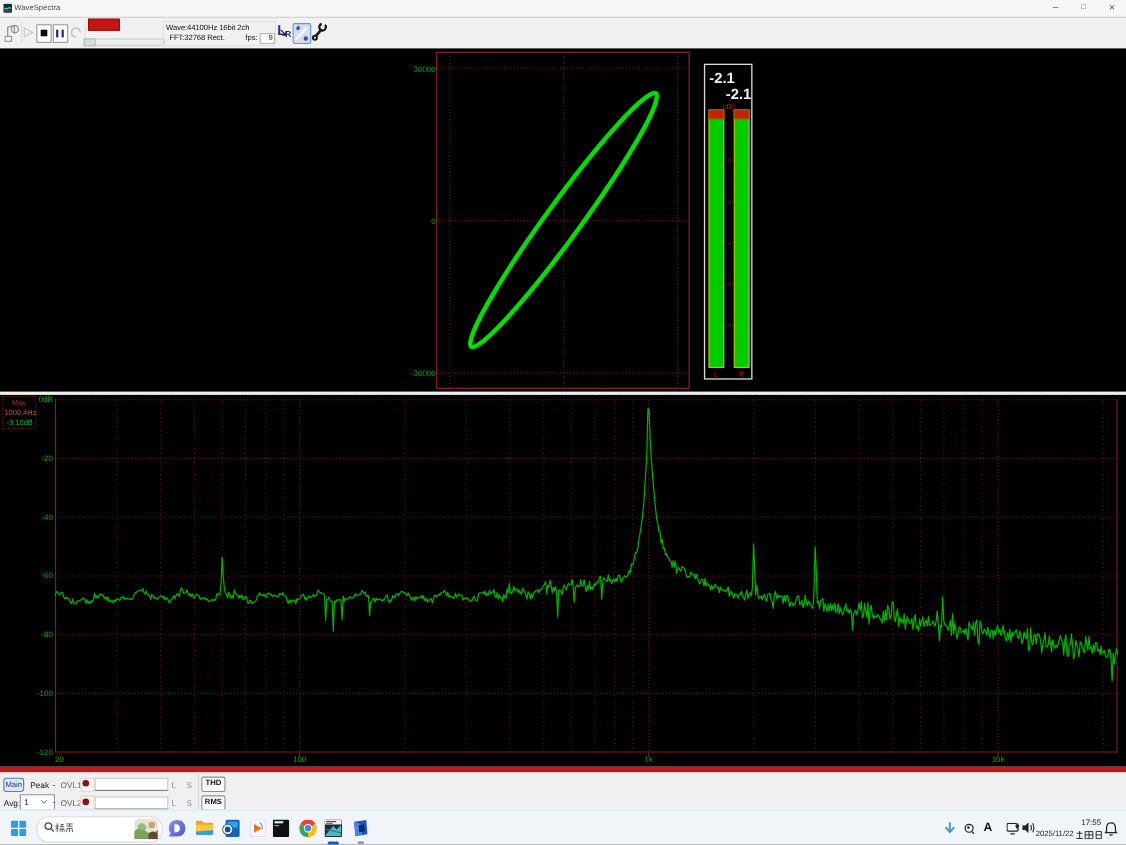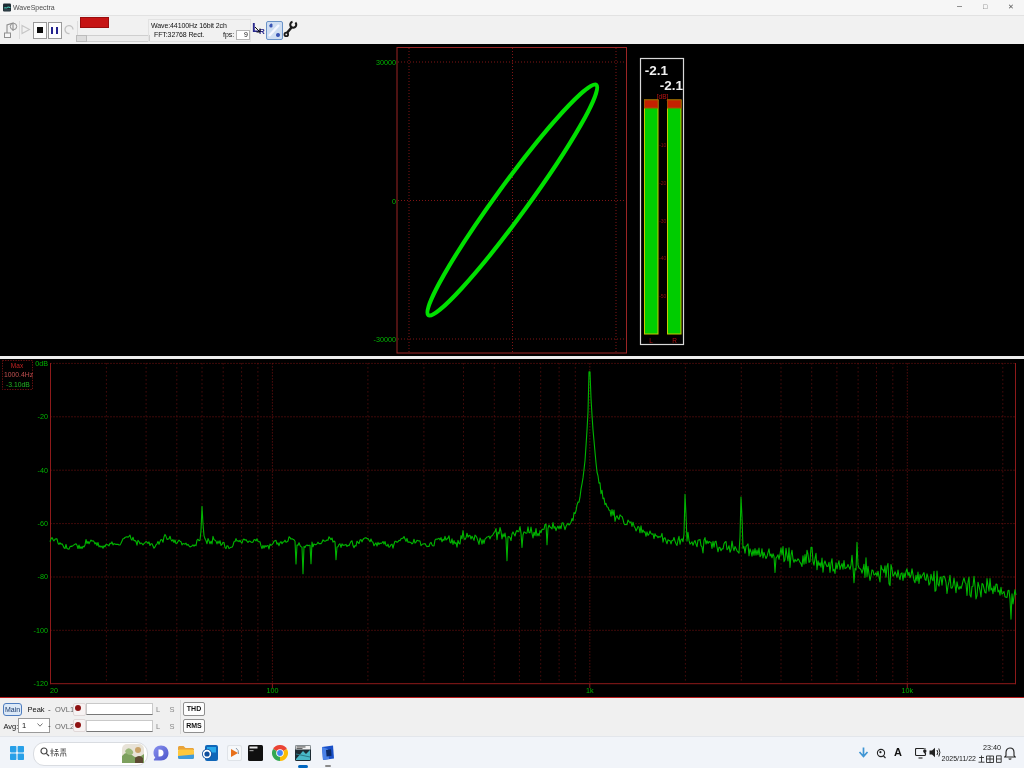--- a/index.html
+++ b/index.html
@@ -143,21 +143,21 @@
 <text x="48" y="686.1" text-anchor="end" font-family="Liberation Sans, sans-serif" font-size="7.2" fill="#00b400">-120</text>
 <text x="54" y="693" text-anchor="middle" font-family="Liberation Sans, sans-serif" font-size="7.2" fill="#00b400">20</text>
 <text x="272.4" y="693" text-anchor="middle" font-family="Liberation Sans, sans-serif" font-size="7.2" fill="#00b400">100</text>
 <text x="589.8" y="693" text-anchor="middle" font-family="Liberation Sans, sans-serif" font-size="7.2" fill="#00b400">1k</text>
 <text x="907.3" y="693" text-anchor="middle" font-family="Liberation Sans, sans-serif" font-size="7.2" fill="#00b400">10k</text>
 <rect x="2.5" y="360.5" width="30" height="29" fill="none" stroke="#6e1212" stroke-width="1" stroke-dasharray="1.3 1.3"></rect>
 <text x="17" y="368" text-anchor="middle" font-family="Liberation Sans, sans-serif" font-size="6.5" fill="#c42222">Max</text>
 <text x="4" y="377" font-family="Liberation Sans, sans-serif" font-size="6.8" fill="#c05050">1000.4Hz</text>
 <text x="6" y="386.5" font-family="Liberation Sans, sans-serif" font-size="6.8" fill="#22b422">-3.10dB</text>
 </svg>
-<div class="abs" style="left:0;top:697px;width:1024px;height:39px;background:#f0f0f0;border-top:1px solid #b91c1c">
+<div class="abs" style="left:0;top:697px;width:1024px;height:39px;background:#f0f0f0;border-top:5px solid #b91c1c">
   <div class="abs" style="left:3px;top:4.5px;width:17px;height:11px;background:#dce9f7;border:1.5px solid #4f7dbf;border-radius:3px;font-size:7px;color:#1a3a6b;text-align:center;line-height:11px">Main</div>
   <div class="t" style="left:27.5px;top:7px;font-size:7.5px;color:#111">Peak</div>
   <div class="t" style="left:48px;top:6.5px;font-size:8px;color:#333">-</div>
   <div class="t" style="left:55px;top:7px;font-size:7.5px;color:#666">OVL1</div>
   <div class="abs" style="left:72.5px;top:4.5px;width:11px;height:11px;background:#f7f3f3;border:1px solid #e0d8d8;border-radius:2px"></div>
   <div class="abs" style="left:75px;top:7px;width:6px;height:6px;background:#8e1111;border-radius:50%"></div>
   <div class="abs" style="left:86px;top:5px;width:65px;height:10px;background:#fff;border:1px solid #c9c9c9;border-bottom:1.5px solid #777"></div>
   <div class="t" style="left:156px;top:7px;font-size:7.5px;color:#888">L</div>
   <div class="t" style="left:169.5px;top:7px;font-size:7.5px;color:#888">S</div>
   <div class="abs" style="left:180px;top:2px;width:1px;height:34px;background:#dadada"></div>
@@ -272,21 +272,21 @@
       <rect x="0.5" y="0.5" width="10" height="7" rx="1" stroke="#222" stroke-width="1.1" fill="none"></rect>
       <path d="M3.5 10 H7.5" stroke="#222" stroke-width="1.1"></path>
       <circle cx="9.8" cy="2.8" r="2.2" fill="#f1f4f9"></circle>
       <path d="M9.8 1.2 A1.7 1.7 0 0 1 11.5 2.9 C11.5 4.2 9.8 5.6 9.8 5.6 C9.8 5.6 8.1 4.2 8.1 2.9 A1.7 1.7 0 0 1 9.8 1.2 Z" fill="#222"></path>
     </svg>
   <svg class="abs" style="left:929px;top:10px" width="12" height="11" viewBox="0 0 12 11">
       <path d="M0.5 3.5 H3 L6 0.8 V10.2 L3 7.5 H0.5 Z" fill="#222"></path>
       <path d="M8 3 Q9.5 5.5 8 8 M9.8 1.5 Q12 5.5 9.8 9.5" stroke="#222" stroke-width="1" fill="none"></path>
     </svg>
   <div class="t" style="left:983px;top:741px;font-size:8.5px;color:#1a1a1a"></div>
-  <div class="t" style="right:23px;top:6px;font-size:7.2px;color:#1a1a1a;position:absolute">23:40</div>
+  <div class="t" style="right:23px;top:6px;font-size:7.2px;color:#1a1a1a;position:absolute">17:55</div>
   <div class="t" style="right:48px;top:17.5px;font-size:7px;color:#1a1a1a;position:absolute">2025/11/22</div>
   <svg class="abs" style="left:978px;top:17.5px" width="24" height="8" viewBox="0 0 24 8">
 <g stroke="#222" stroke-width="0.85" fill="none">
 <path d="M3.5 0.5 V7 M1 2.5 H6 M0.5 7.2 H6.5"></path>
 <path d="M8.5 1 H15.5 M8.5 1 V7.5 M15.5 1 V7.5 M8.5 4 H15.5 M8.5 7.5 H15.5 M12 1 V7.5"></path>
 <path d="M18.5 0.8 H23.2 M18.5 0.8 V7.4 M23.2 0.8 V7.4 M18.5 4 H23.2 M18.5 7.4 H23.2"></path>
 </g>
     </svg>
   <svg class="abs" style="left:1004px;top:10px" width="12" height="13" viewBox="0 0 12 13">
       <path d="M6 1 C8.8 1 10 3 10 5.5 L10 8.5 L11.2 10 L0.8 10 L2 8.5 L2 5.5 C2 3 3.2 1 6 1 Z" fill="none" stroke="#222" stroke-width="1.1"></path>

